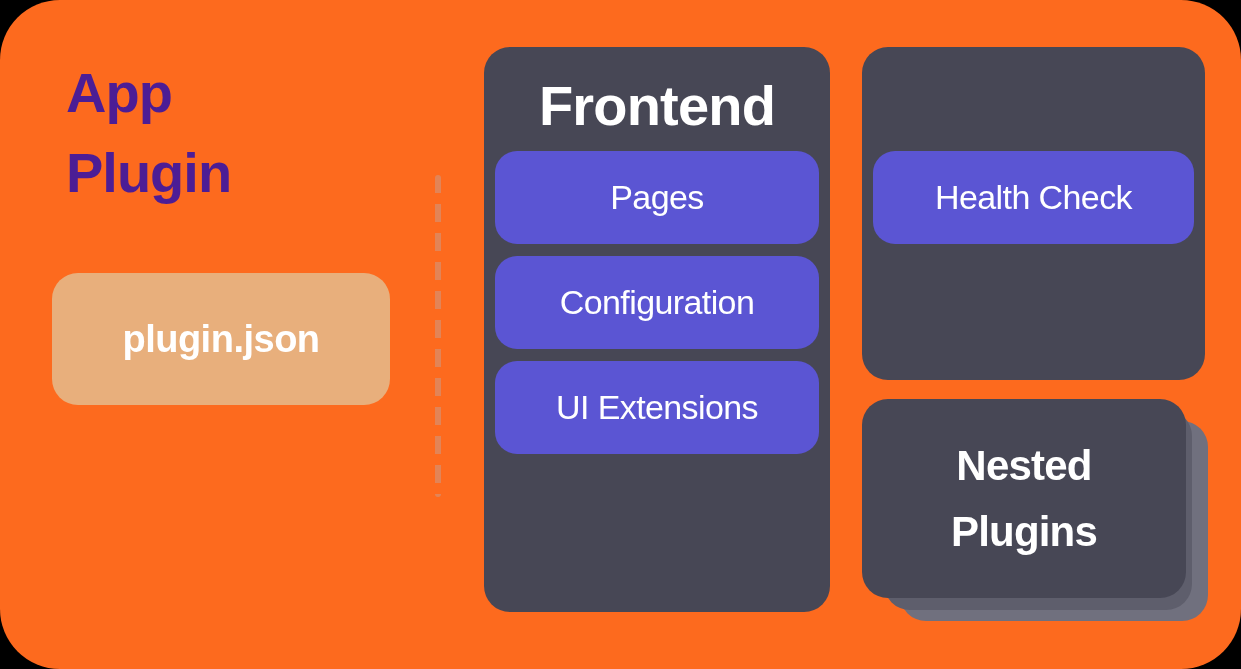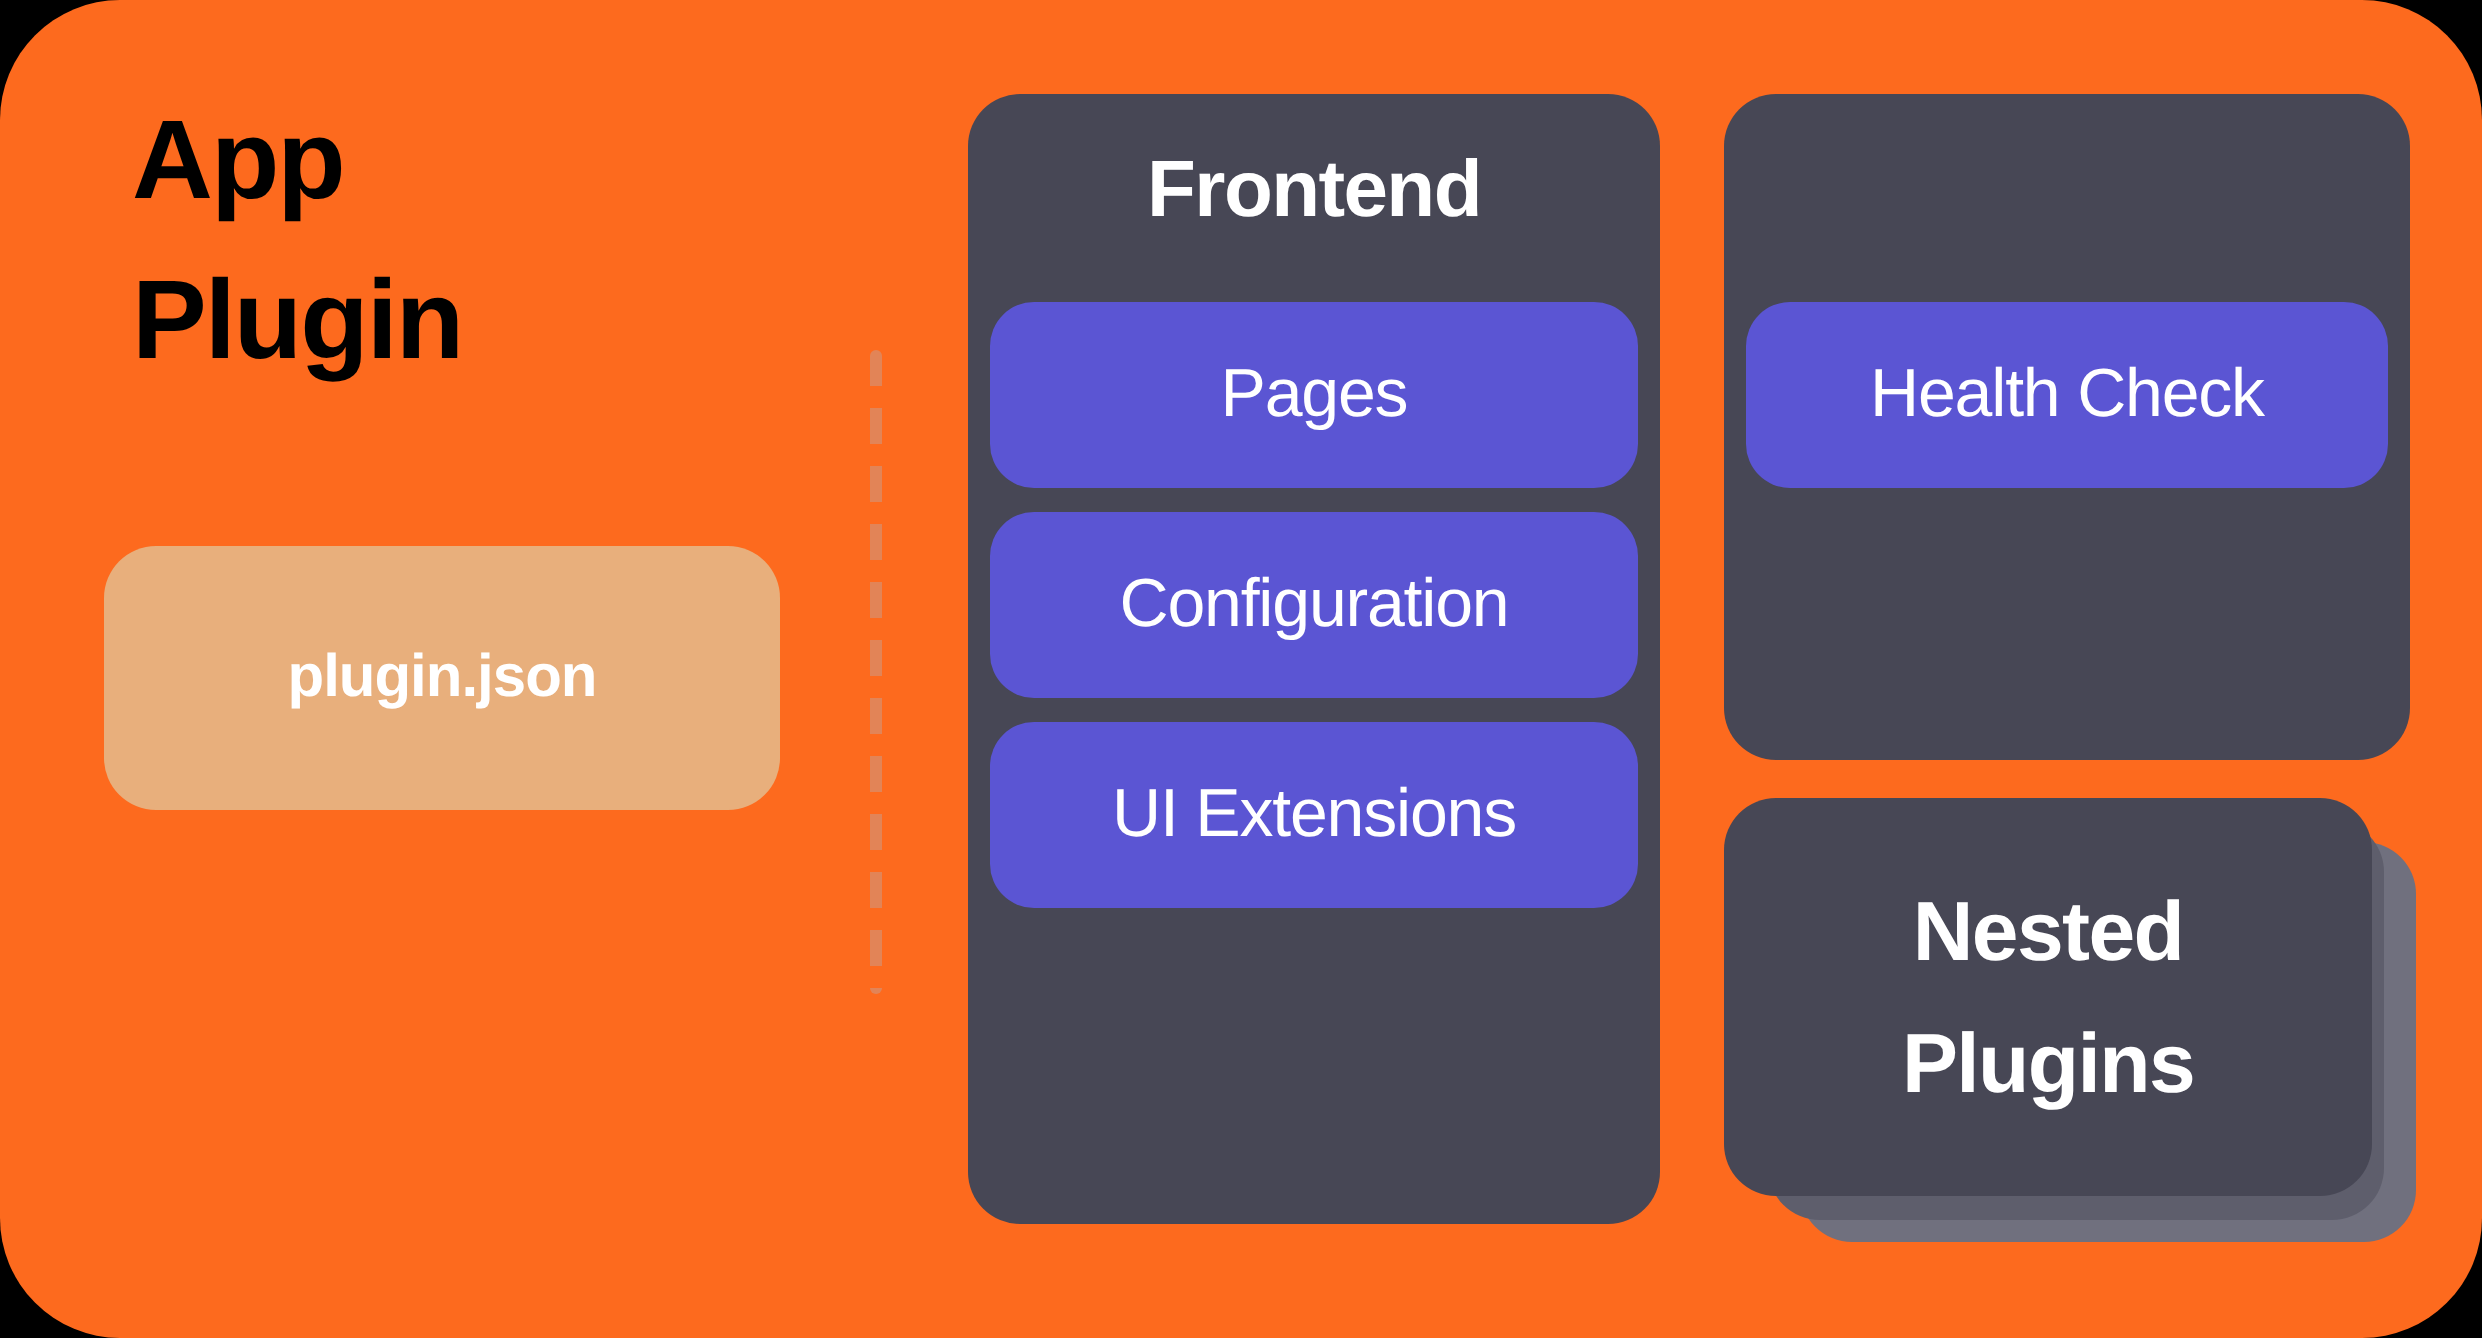--- a/index.html
+++ b/index.html
@@ -30,23 +30,23 @@
     position: absolute;
     left: 0;
     top: 0;
     width: 440px;
     height: 669px;
   }
 
   #page-title {
     position: absolute;
     left: 66px;
-    top: 40px;
+    top: 53px;
     width: 340px;
-    color: #000000;
+    color: #4c1d95;
     font-size: 56px;
     font-weight: bold;
     line-height: 1.42;
     letter-spacing: -1px;
     white-space: pre-line;
   }
 
   #plugin-json-chip {
     position: absolute;
     left: 52px;
@@ -55,21 +55,21 @@
     height: 132px;
     background: #E8AF7C;
     border-radius: 26px;
     display: flex;
     align-items: center;
     justify-content: center;
     box-sizing: border-box;
   }
   #plugin-json-chip .chip-label {
     color: #FFFFFF;
-    font-size: 30px;
+    font-size: 38px;
     font-weight: bold;
     letter-spacing: -0.5px;
   }
 
   
   #dashed-divider {
     position: absolute;
     left: 435px;
     top: 175px;
     width: 6px;
@@ -104,21 +104,21 @@
     height: 333px;
   }
 
   .panel-title {
     position: absolute;
     left: 0;
     top: 0;
     width: 100%;
     text-align: center;
     color: #FFFFFF;
-    font-size: 40px;
+    font-size: 56px;
     font-weight: bold;
     letter-spacing: -0.8px;
   }
   #frontend-panel .panel-title { top: 26px; }
   #backend-panel  .panel-title { top: 26px; }
 
   .panel-items {
     position: absolute;
     left: 11px;
     right: 11px;

